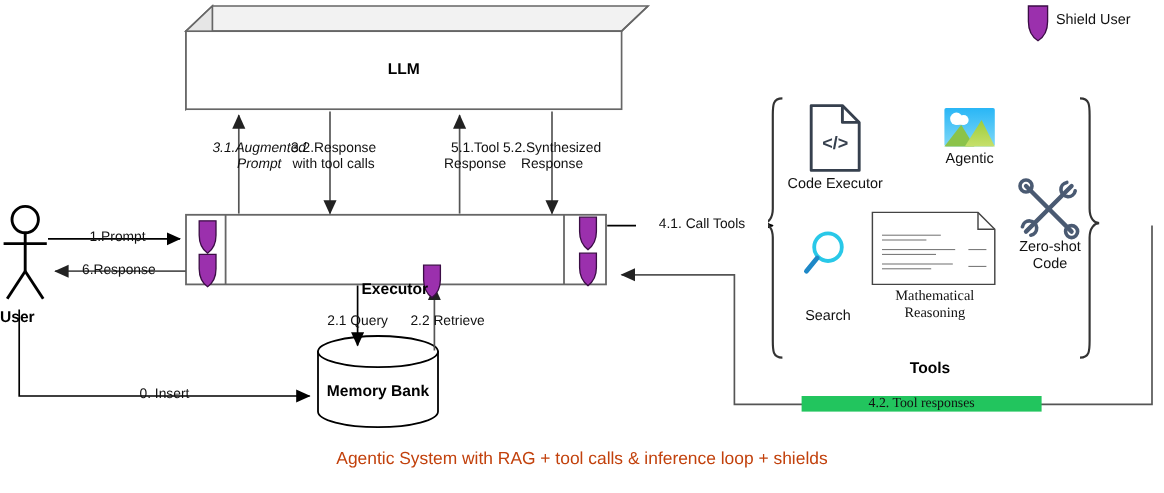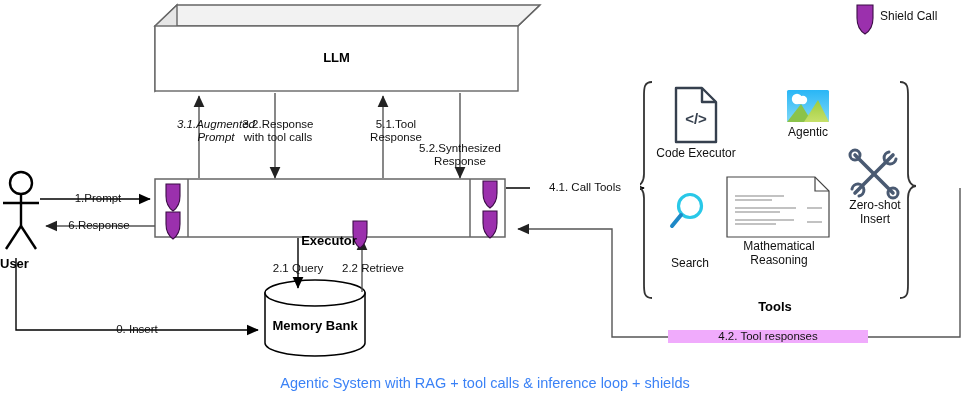--- a/index.html
+++ b/index.html
@@ -3,21 +3,21 @@
 <meta charset="utf-8">
 <style>
   html,body{margin:0;padding:0;background:#ffffff;}
   body{width:970px;height:411px;position:relative;overflow:hidden;
        font-family:"Liberation Sans",sans-serif;color:#000;}
   .stage{position:absolute;left:0;top:0;width:970px;height:411px;}
   .lbl{position:absolute;font-size:11.5px;color:#111;line-height:13px;text-align:center;white-space:pre-line;}
   svg{position:absolute;left:0;top:0;overflow:visible;}
   .box-title{position:absolute;font-weight:bold;font-size:13px;text-align:center;}
   .tool-lbl{position:absolute;font-size:12px;text-align:center;line-height:14px;color:#111;}
-  .caption{position:absolute;font-size:14.5px;text-align:center;width:100%;color:#3b82f6;}
+  .caption{position:absolute;font-size:14.5px;text-align:center;width:100%;color:#c2410c;}
 </style>
 </head>
 <body>
 
 <div class="stage">
 
   <svg width="970" height="411">
     <defs>
       <marker id="ah" markerWidth="9" markerHeight="9" refX="8" refY="4.5" orient="auto">
         <path d="M0,0.6 L8.6,4.5 L0,8.4 z" fill="#000"></path>
@@ -156,31 +156,31 @@
   <div class="lbl" style="left:82px;top:323px;width:110px;">0. Insert</div>
   <div class="lbl" style="left:258px;top:262px;width:80px;">2.1 Query</div>
   <div class="lbl" style="left:330px;top:262px;width:86px;">2.2 Retrieve</div>
 
   <div class="lbl" style="left:158px;top:118px;width:116px;font-style:italic;">3.1.Augmented
 Prompt</div>
   <div class="lbl" style="left:222px;top:118px;width:112px;">3.2.Response
 with tool calls</div>
   <div class="lbl" style="left:352px;top:118px;width:88px;">5.1.Tool
 Response</div>
-  <div class="lbl" style="left:404px;top:118px;width:112px;margin-top:24px;">5.2.Synthesized
+  <div class="lbl" style="left:404px;top:118px;width:112px;">5.2.Synthesized
 Response</div>
 
   <div class="lbl" style="left:530px;top:181px;width:110px;background:#fff;text-align:center;">4.1. Call Tools</div>
-  <div class="lbl" style="left:668px;top:330px;width:200px;background:#f0abfc;">4.2. Tool responses</div>
+  <div class="lbl" style="left:668px;top:330px;width:200px;background:#22c55e;font-family:Liberation Serif, serif;">4.2. Tool responses</div>
 
   <div class="tool-lbl" style="left:646px;top:146px;width:100px;">Code Executor</div>
   <div class="tool-lbl" style="left:768px;top:125px;width:80px;">Agentic</div>
   <div class="tool-lbl" style="left:655px;top:256px;width:70px;">Search</div>
-  <div class="tool-lbl" style="left:728px;top:239px;width:102px;">Mathematical
+  <div class="tool-lbl" style="left:728px;top:239px;width:102px;font-family:Liberation Serif, serif;">Mathematical
 Reasoning</div>
   <div class="tool-lbl" style="left:840px;top:198px;width:70px;">Zero-shot
-Insert</div>
+Code</div>
 
-  <div class="tool-lbl" style="left:880px;top:9px;width:90px;text-align:left;">Shield Call</div>
+  <div class="tool-lbl" style="left:880px;top:9px;width:90px;text-align:left;">Shield User</div>
 
   <div class="caption" style="left:0;top:375px;">Agentic System with RAG + tool calls &amp; inference loop + shields</div>
 
 </div>
 
 </body></html>

